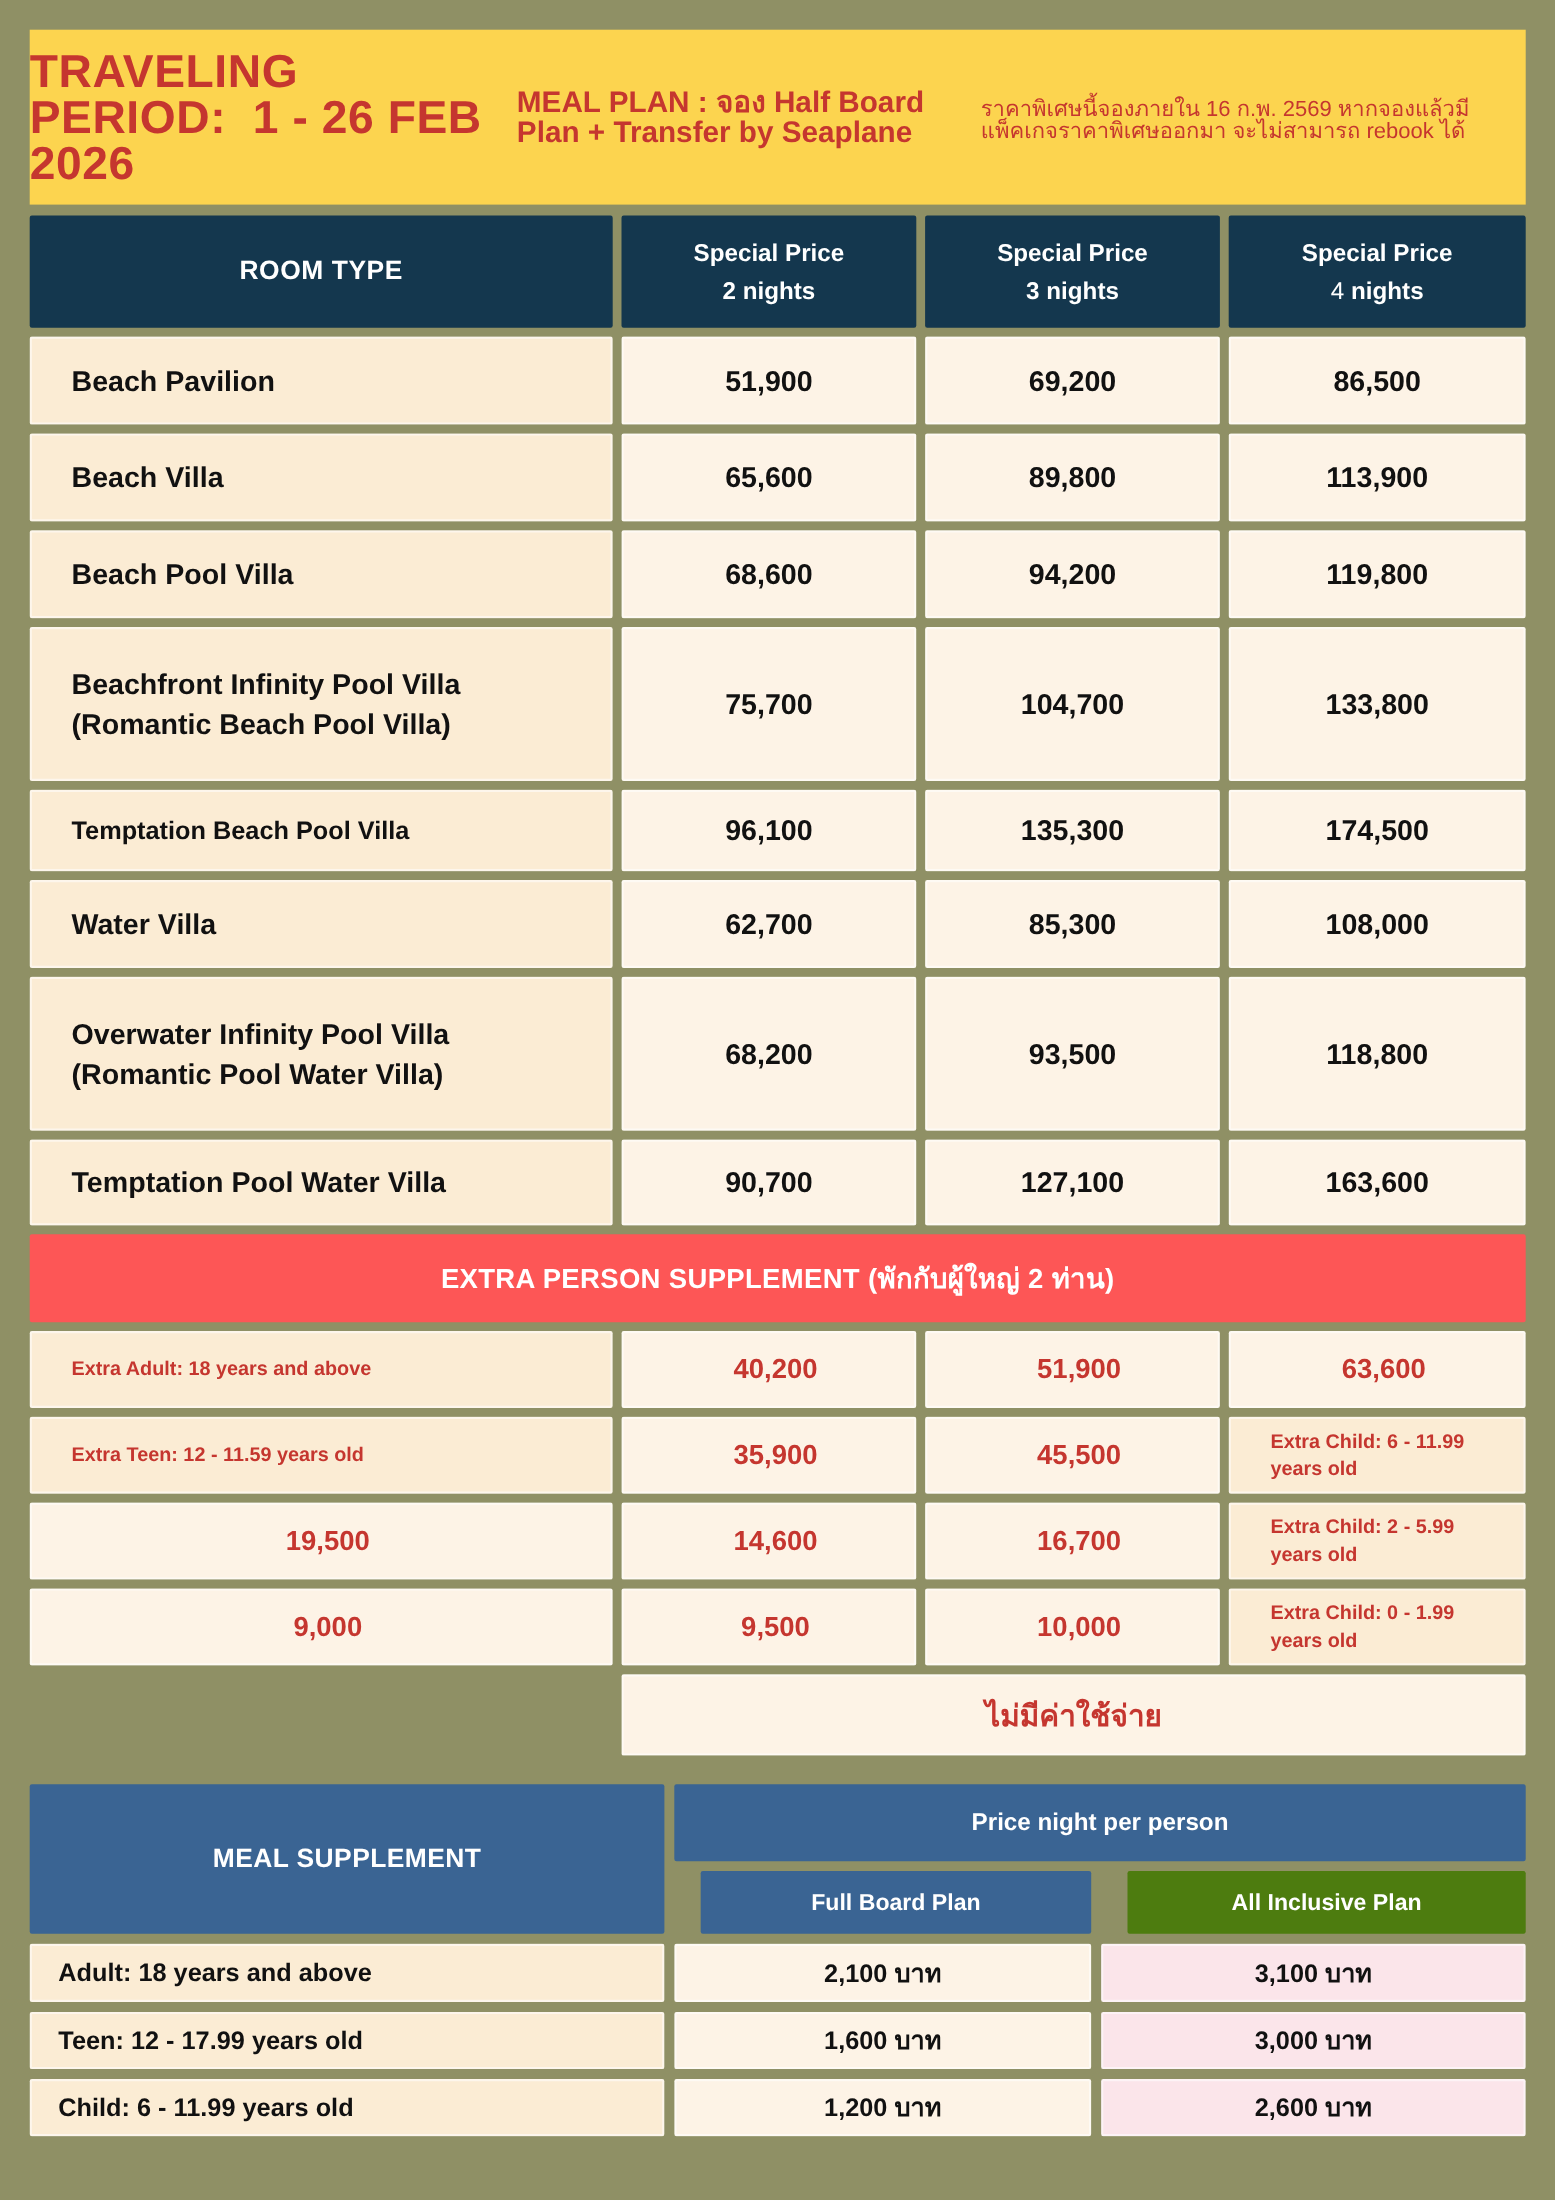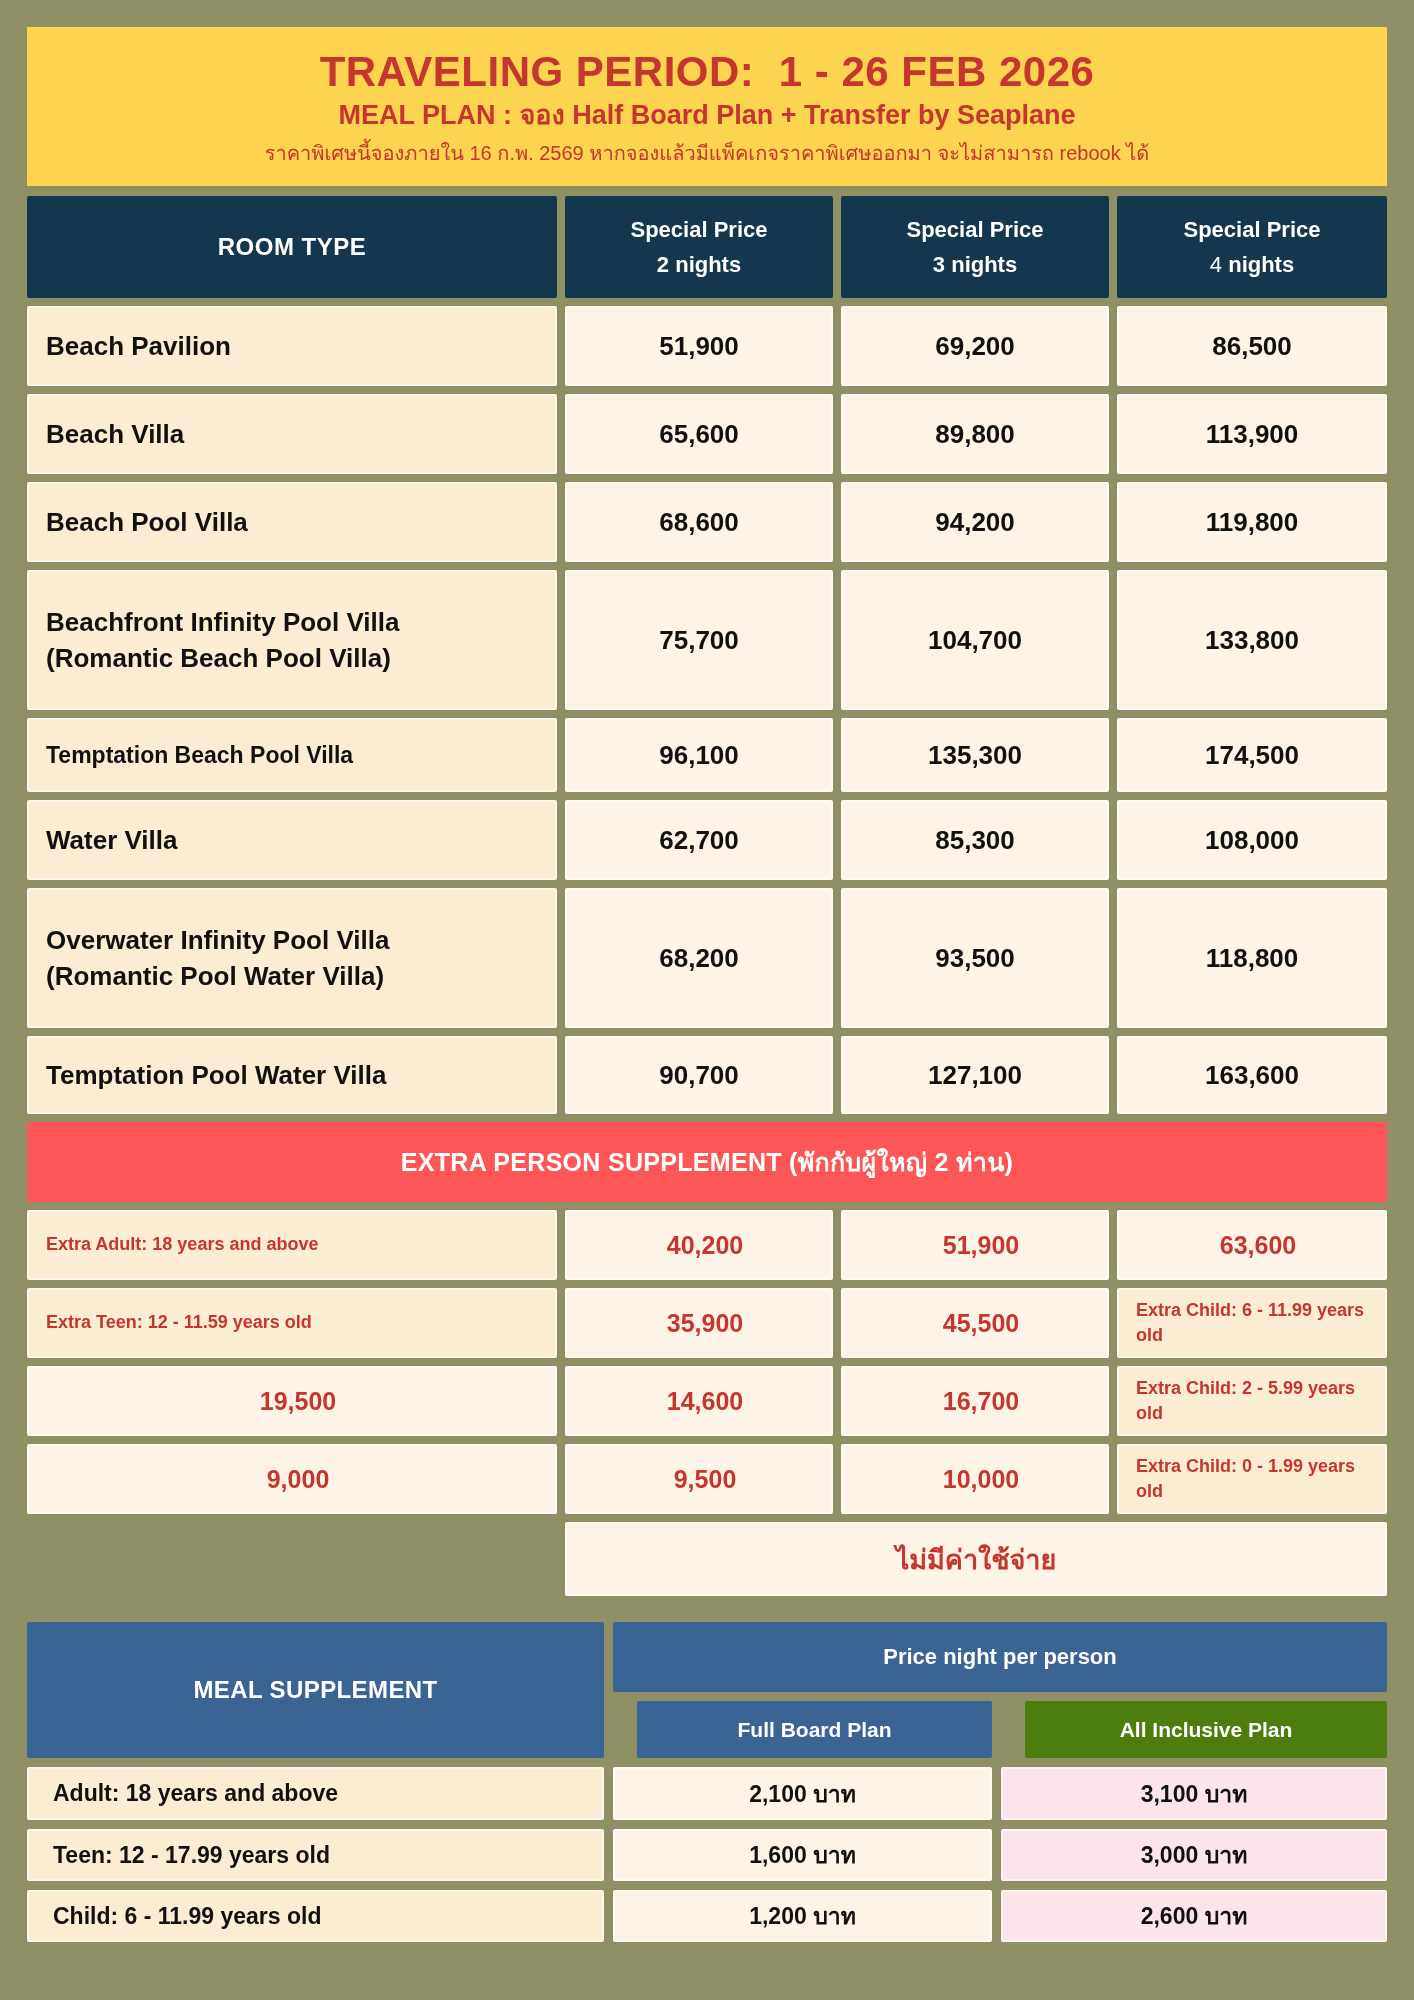--- a/index.html
+++ b/index.html
@@ -8,21 +8,21 @@
     background:#8f9065;
     font-family:"Liberation Sans","DejaVu Sans",sans-serif;
     box-sizing:border-box;
     padding:27px;
   }
   *{box-sizing:border-box;}
 
   
   .banner{
     width:1360px;height:159px;background:#fcd44f;
-    display:flex;flex-direction:column;align-items:center;justify-content:center;
+    display:flex;flex-direction:row;align-items:center;justify-content:center;
     gap:9px;margin-bottom:10px;
   }
   .banner-title{
     color:#c5362f;font-weight:800;font-size:42px;letter-spacing:.5px;
     white-space:pre-wrap;line-height:1;
   }
   .banner-subtitle{
     color:#c5362f;font-weight:700;font-size:27px;line-height:1;
   }
   .banner-note{
@@ -38,21 +38,21 @@
     width:1360px;
   }
   .cell{display:flex;align-items:center;border-radius:2px;}
   .navy{
     background:#14374e;color:#ffffff;justify-content:center;text-align:center;
   }
   .room-type-head{font-size:24px;font-weight:700;letter-spacing:.5px;}
   .price-head{flex-direction:column;gap:9px;font-size:22px;font-weight:700;}
   .price-head .num.light{font-weight:400;}
   .label-cell{
-    background:#fbecd4;padding-left:17px;padding-right:14px;
+    background:#fbecd4;padding-left:36px;padding-right:14px;
     font-weight:700;font-size:26px;color:#111111;
     border:2px solid rgba(255,255,255,.55);
     flex-direction:column;align-items:flex-start;justify-content:center;
     line-height:1.4;
   }
   .label-cell.small-label{font-size:23px;}
   .price-cell{
     background:#fdf3e6;justify-content:center;
     font-weight:700;font-size:26px;color:#111111;
     border:2px solid rgba(255,255,255,.55);

